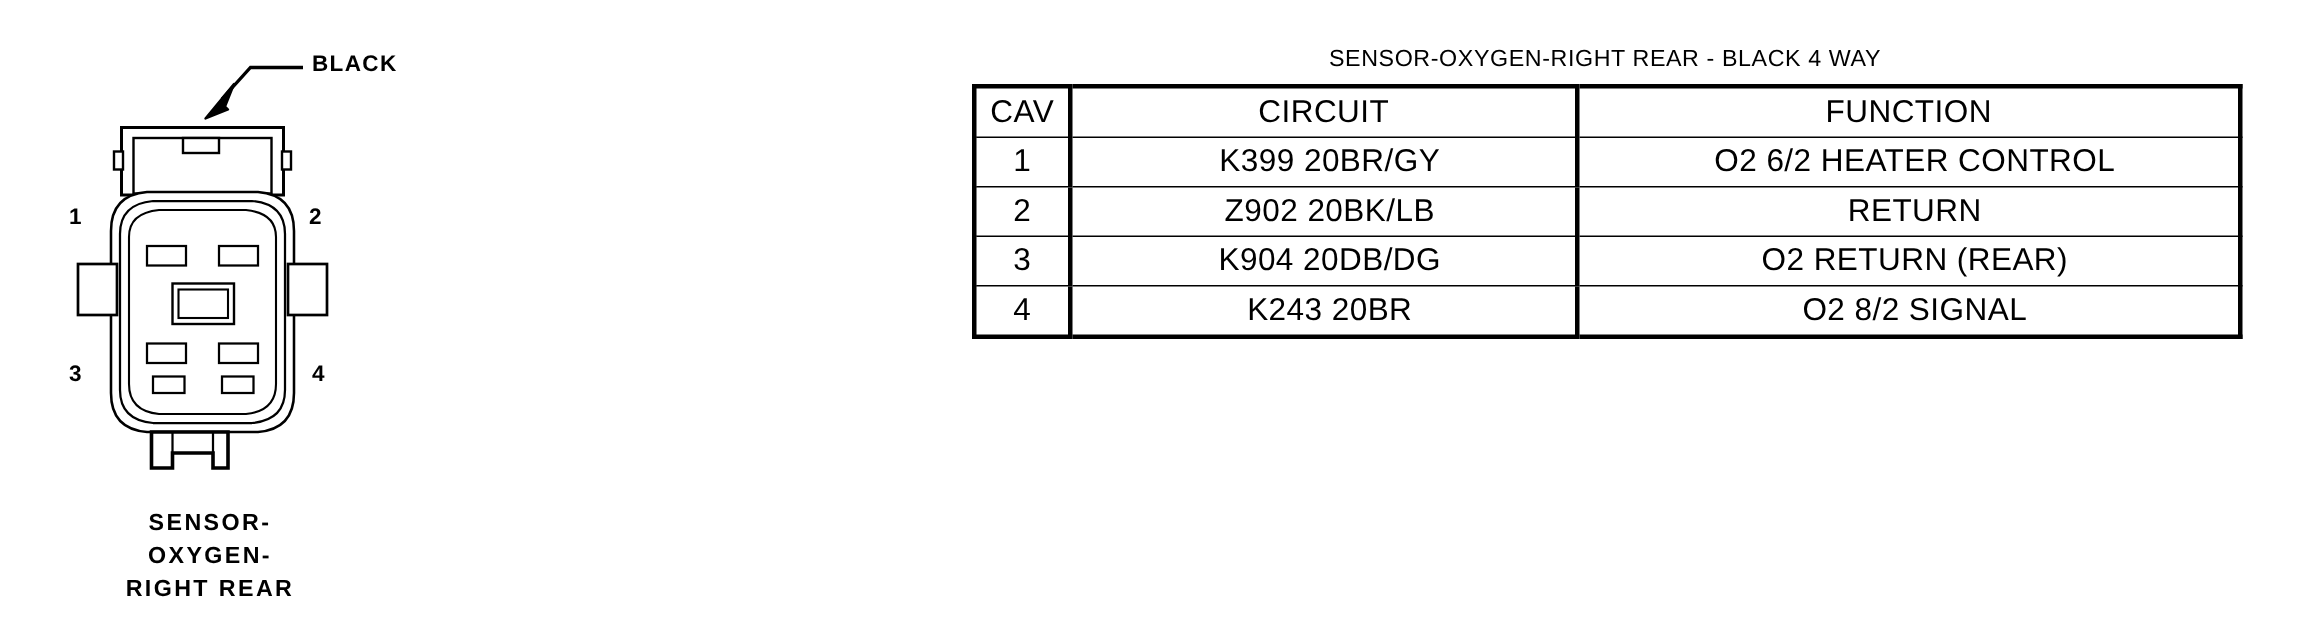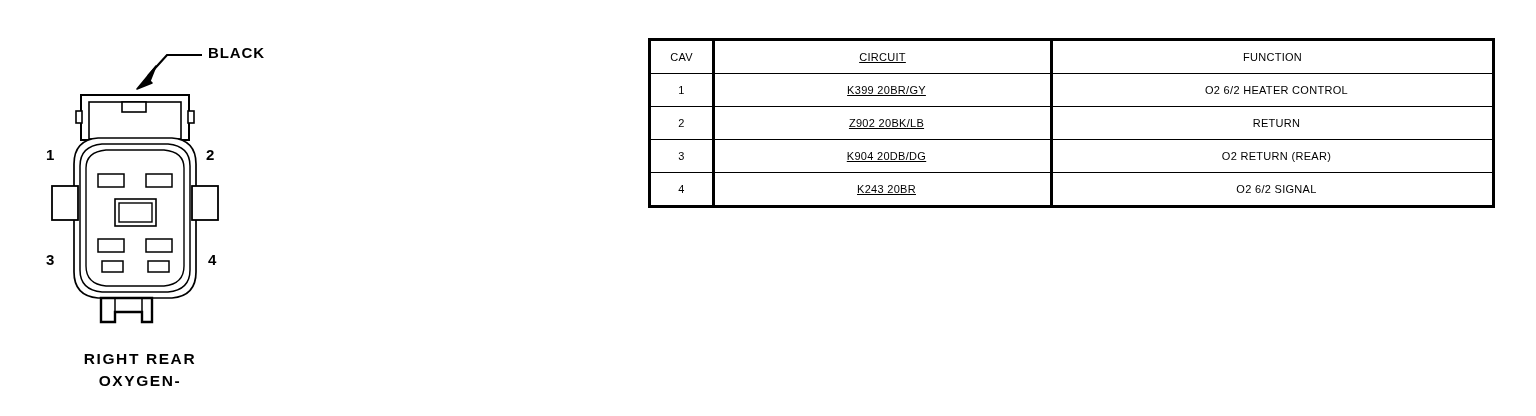--- a/index.html
+++ b/index.html
@@ -13,21 +13,21 @@
     position: relative;
     overflow: hidden;
     font-family: "Liberation Sans", sans-serif;
     color: #000000;
   }
 
   
   #connector-diagram {
     position: absolute;
     left: 0;
-    top: 14px;
+    top: 4px;
     width: 330px;
     height: 300px;
   }
   #connector-svg {
     position: absolute;
     left: 0;
     top: 0;
   }
 
   .callout-label {
@@ -90,37 +90,37 @@
     border: 3px solid #000;
   }
   #pinout-table col.c-cav  { width: 64px;  }
   #pinout-table col.c-cir  { width: 338px; }
   #pinout-table col.c-fun  { width: 442px; }
 
   #pinout-table th,
   #pinout-table td {
     border: 1.5px solid #000;
     height: 32px;
-    font-size: 11px;
+    font-size: 21px;
     font-weight: normal;
     letter-spacing: 0.3px;
     font-family: "Liberation Sans", sans-serif;
     padding: 0;
   }
   #pinout-table thead th { text-align: center; }
   #pinout-table tbody td.cav-cell { text-align: center; }
   #pinout-table tbody td.txt-cell {
     text-align: center;
     padding-left: 8px;
   }
   
   #pinout-table th.col-fun,
   #pinout-table td.col-fun { border-left-width: 3px; text-align: center; }
   #pinout-table th.col-cir,
-  #pinout-table td.col-cir { border-left-width: 3px; text-decoration: underline; }
+  #pinout-table td.col-cir { border-left-width: 3px; }
 </style>
 </head>
 <body>
 
 <div id="connector-diagram">
 
   <svg id="connector-svg" width="330" height="416" viewBox="0 0 330 416">
 
     <g>
       <path d="M 202 41 L 167 41 L 148 62" stroke="#000" stroke-width="2.2" fill="none"></path>
@@ -175,27 +175,29 @@
   </svg>
 
   <div class="callout-label">BLACK</div>
 
   <div class="pin-num pin-1">1</div>
   <div class="pin-num pin-2">2</div>
   <div class="pin-num pin-3">3</div>
   <div class="pin-num pin-4">4</div>
 
   <div id="connector-caption">
+    <div>SENSOR-</div>
+    <div>OXYGEN-</div>
     <div>RIGHT REAR</div>
-    <div>OXYGEN-</div>
   </div>
 </div>
 
 <div id="pinout-panel">
 
+  <div id="table-title">SENSOR-OXYGEN-RIGHT REAR - BLACK 4 WAY</div>
 
   <table id="pinout-table">
     <colgroup>
       <col class="c-cav">
         <col class="c-cir">
         <col class="c-fun">
     </colgroup>
     <thead>
       <tr>
         <th class="col-cav">CAV</th>
@@ -215,17 +217,17 @@
         <td class="txt-cell col-fun">RETURN</td>
       </tr>
       <tr>
         <td class="cav-cell col-cav">3</td>
         <td class="txt-cell col-cir">K904  20DB/DG</td>
         <td class="txt-cell col-fun">O2 RETURN (REAR)</td>
       </tr>
       <tr>
         <td class="cav-cell col-cav">4</td>
         <td class="txt-cell col-cir">K243  20BR</td>
-        <td class="txt-cell col-fun">O2 6/2 SIGNAL</td>
+        <td class="txt-cell col-fun">O2 8/2 SIGNAL</td>
       </tr>
     </tbody>
   </table>
 </div>
 
 </body></html>

